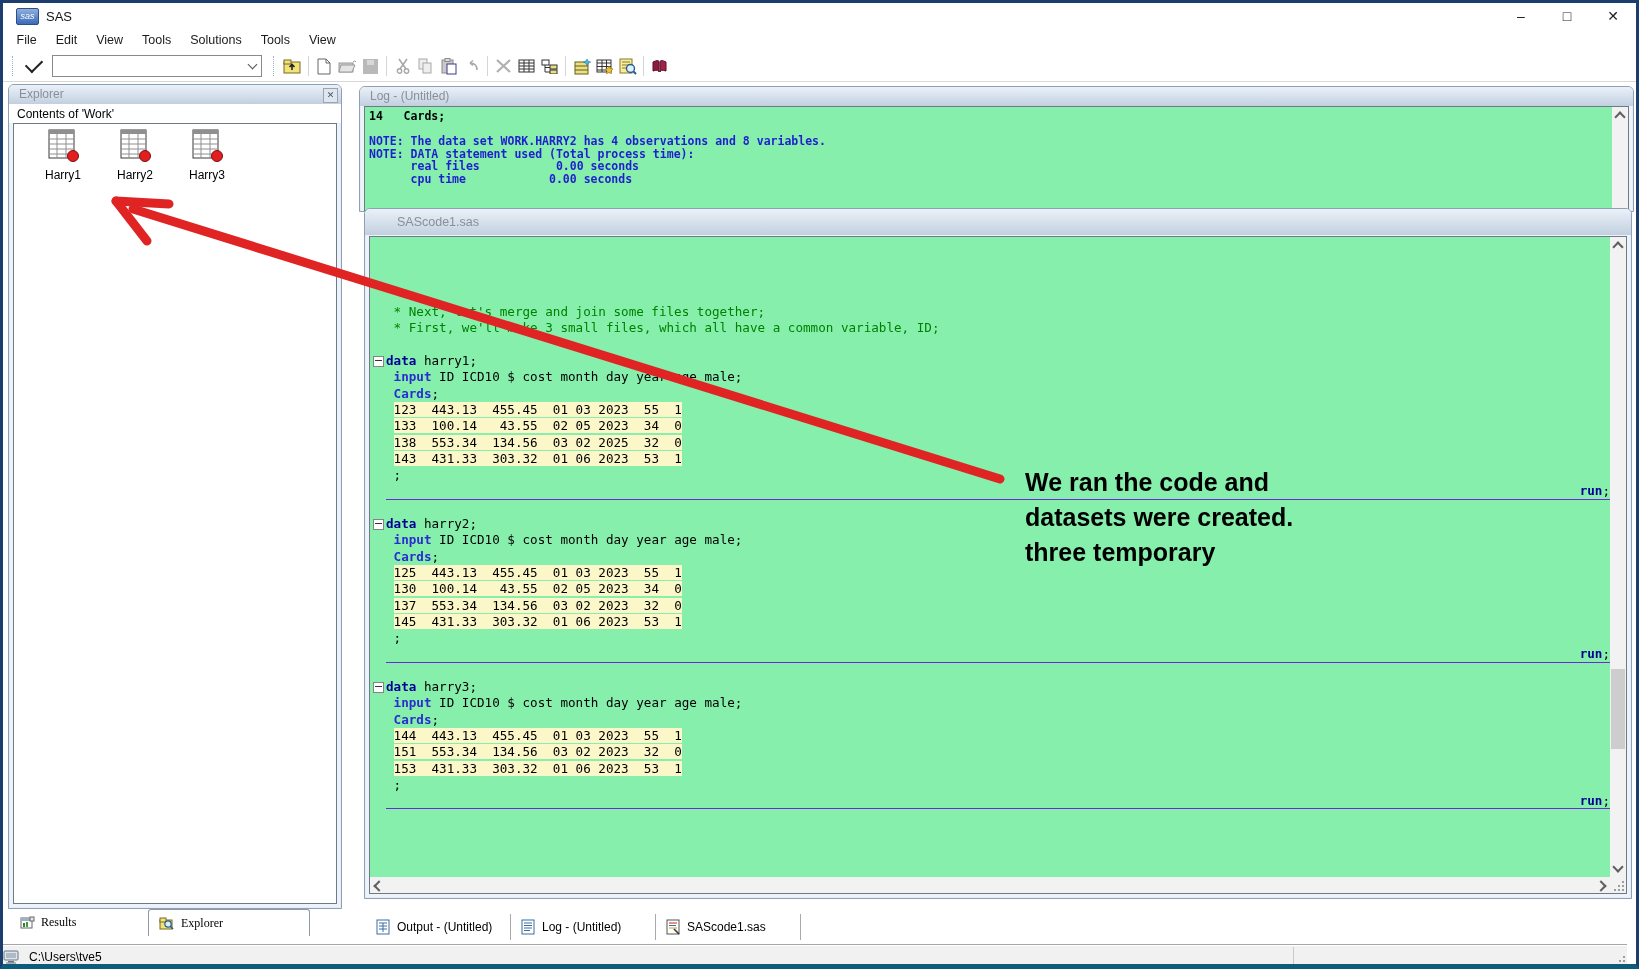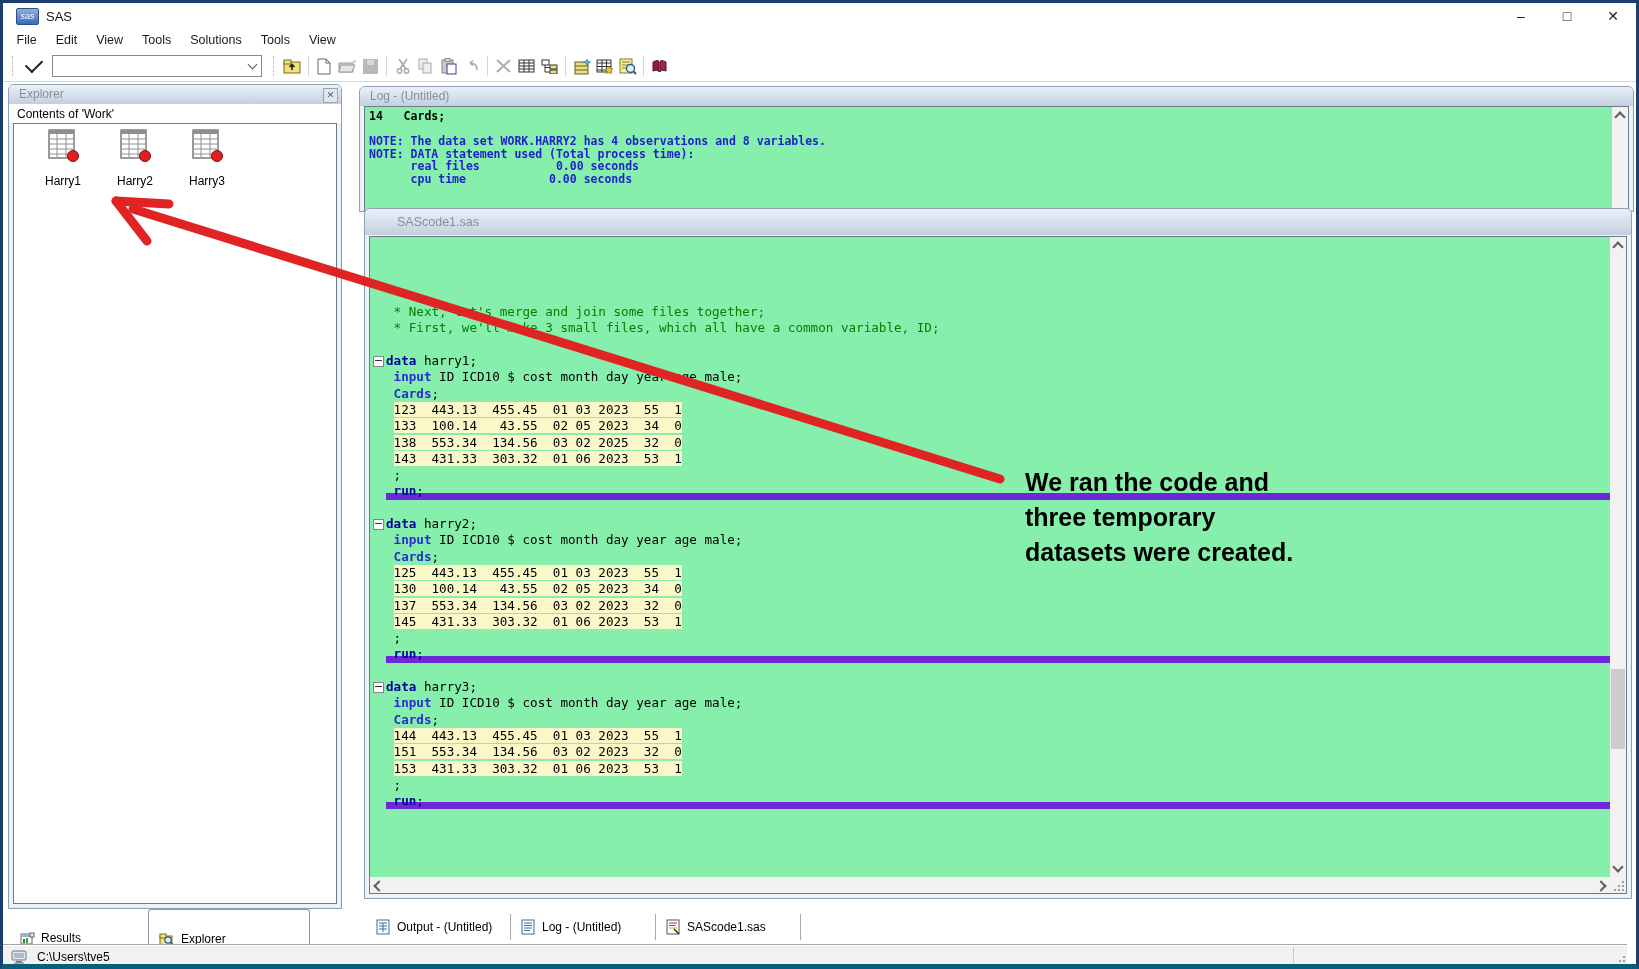--- a/index.html
+++ b/index.html
@@ -32,24 +32,24 @@
   .child-title{height:19px;border-radius:5px 5px 0 0;
                background:linear-gradient(#eaf1f8,#cfdae8 70%,#c2cfdf);
                color:#8a8f97;font-size:12px;line-height:19px;padding-left:10px;}
   .win-content{position:absolute;background:#86efac;border:1px solid #6f7a87;overflow:hidden;}
   
   .exp-close{position:absolute;right:3px;top:3px;width:13px;height:13px;border:1px solid #9aa5b2;
              background:#dfe6ee;color:#44566b;font-size:9px;line-height:12px;text-align:center;}
   .contents-label{font-size:12px;color:#000;padding:3px 0 2px 8px;background:#fff;}
   .exp-list{position:absolute;left:4px;right:4px;top:38px;bottom:4px;border:1px solid #6f7a87;background:#fff;}
   .ds-item{position:absolute;top:4px;width:70px;text-align:center;}
-  .ds-label{font-size:12px;color:#000;margin-top:6px;}
+  .ds-label{font-size:12px;color:#000;margin-top:0;}
   
   .left-tabs{position:absolute;display:flex;}
-  .ltab{height:26px;display:flex;align-items:center;font-size:12px;color:#000;padding:16px 10px;}
+  .ltab{height:26px;display:flex;align-items:center;font-size:12px;color:#000;padding:0 10px;font-family:Liberation Serif, serif;}
   .ltab.active{background:#fff;border:1px solid #8d9aa9;border-bottom:0;border-radius:3px 3px 0 0;}
   .ltab .ic{margin-right:6px;display:inline-flex;}
   
   .log-line{font:bold 11.5px "DejaVu Sans Mono",monospace;line-height:12.6px;white-space:pre;}
   .lg-blue{color:#1f1fd0;}.lg-black{color:#000;}
   
   .vsb{position:absolute;top:0;right:0;width:16px;background:#f2f2f2;}
   .hsb{position:absolute;left:0;bottom:0;height:16px;background:#f2f2f2;}
   .sb-corner{position:absolute;right:0;bottom:0;width:16px;height:16px;background:#f2f2f2;}
   .chev{position:absolute;width:6px;height:6px;border-left:2px solid #5f5f5f;border-top:2px solid #5f5f5f;}
@@ -59,35 +59,35 @@
   .chev.right{right:5px;top:5px;transform:rotate(135deg);}
   .vthumb{position:absolute;left:1px;width:14px;background:#cdcdcd;}
   
   .code-lines{position:absolute;left:0;top:0;right:16px;bottom:16px;padding-top:2px;overflow:hidden;}
   .code-line{display:flex;height:16.3px;line-height:16.3px;
              font-family:"DejaVu Sans Mono",monospace;font-size:12.6px;white-space:pre;}
   .code-gutter{flex:0 0 16px;position:relative;}
   .collapse-box{position:absolute;left:3px;top:3px;width:9px;height:9px;border:1px solid #848484;background:#fff;}
   .collapse-box:after{content:"";position:absolute;left:1px;right:1px;top:3px;height:1px;background:#333;}
   .code-text{flex:1;}
-  .dv .code-text{border-bottom:7px solid #6d28d9;}
+  .dv .code-text{border-bottom:1px solid #6d28d9;text-align:right;}
   .tk{color:#000096;font-weight:bold;}
   .ts{color:#2b2bd0;font-weight:bold;}
   .tc{color:#008200;}
   .tp{color:#000;}
   .td{background:#fcf7c8;}
   
   .rtabs{position:absolute;display:flex;align-items:center;}
   .rtab{height:30px;display:flex;align-items:center;padding:0 14px 0 10px;font-size:12px;color:#000;min-width:120px;}
   .rtab .ic{margin-right:7px;display:inline-flex;}
   .rtab-sep{width:1px;height:26px;background:#a9a9a9;}
   
   .statusbar{position:absolute;left:0;right:9px;top:941px;height:23px;background:#f1f1f1;
              border-top:1px solid #a6a6a6;box-shadow:inset 0 1px 0 #fff;
-             display:flex;align-items:center;font-size:12px;color:#000;padding-left:8px;}
+             display:flex;align-items:center;font-size:12px;color:#000;}
   .sb-div{position:absolute;left:1290px;top:2px;bottom:2px;width:1px;background:#c9c9c9;}
   .grip-dots{position:absolute;right:2px;bottom:2px;width:12px;height:12px;}
   .grip-dots i{position:absolute;width:2px;height:2px;background:#9d9d9d;}
   
   .annotation{position:absolute;left:1022px;top:462px;font-weight:bold;font-size:25px;
               line-height:35px;color:#000;z-index:45;}
   .arrow-overlay{position:absolute;left:0;top:0;width:1639px;height:969px;z-index:40;pointer-events:none;}
 </style>
 </head>
 <body>
@@ -425,22 +425,22 @@
         <i style="right:4px;bottom:0;"></i>
         <i style="right:0;bottom:4px;"></i>
         <i style="right:8px;bottom:0;"></i>
         <i style="right:0;bottom:8px;"></i>
         <i style="right:4px;bottom:4px;"></i>
       </span>
   </div>
 
   <div class="annotation">
     <div>We ran the code and</div>
+    <div>datasets were created.</div>
     <div>three temporary</div>
-    <div>datasets were created.</div>
   </div>
 
   <svg class="arrow-overlay" viewBox="0 0 1639 969">
     <line x1="130" y1="206" x2="997" y2="476" stroke="#e02424" stroke-width="9" stroke-linecap="round"></line>
     <line x1="113" y1="198" x2="166" y2="201" stroke="#e02424" stroke-width="9" stroke-linecap="round"></line>
     <line x1="113" y1="198" x2="144" y2="238" stroke="#e02424" stroke-width="9" stroke-linecap="round"></line>
   </svg>
 
 </div>
 

